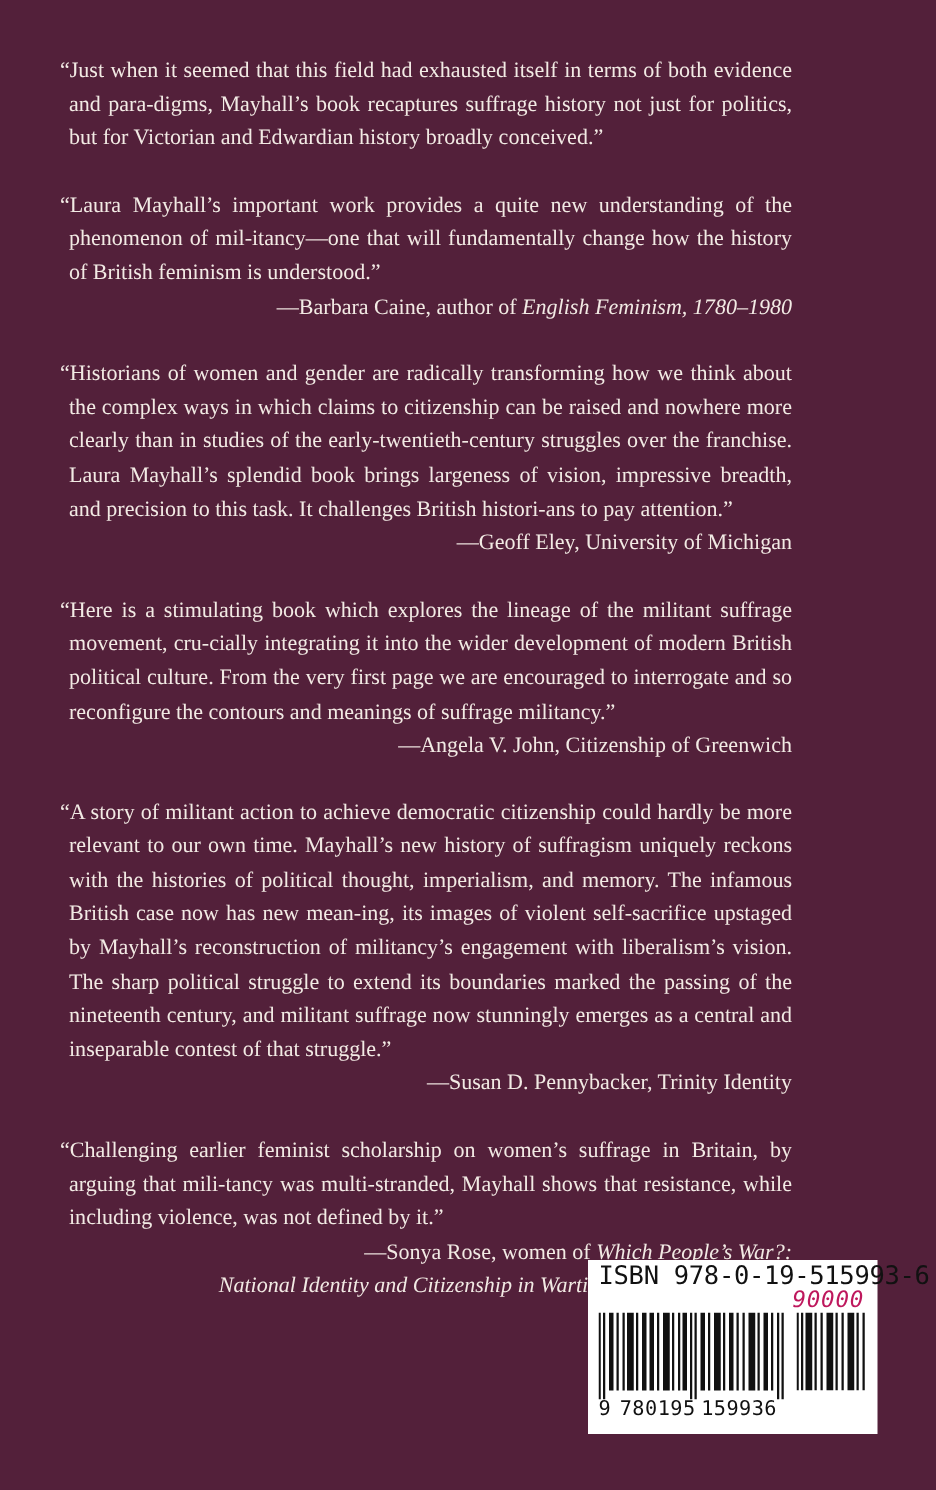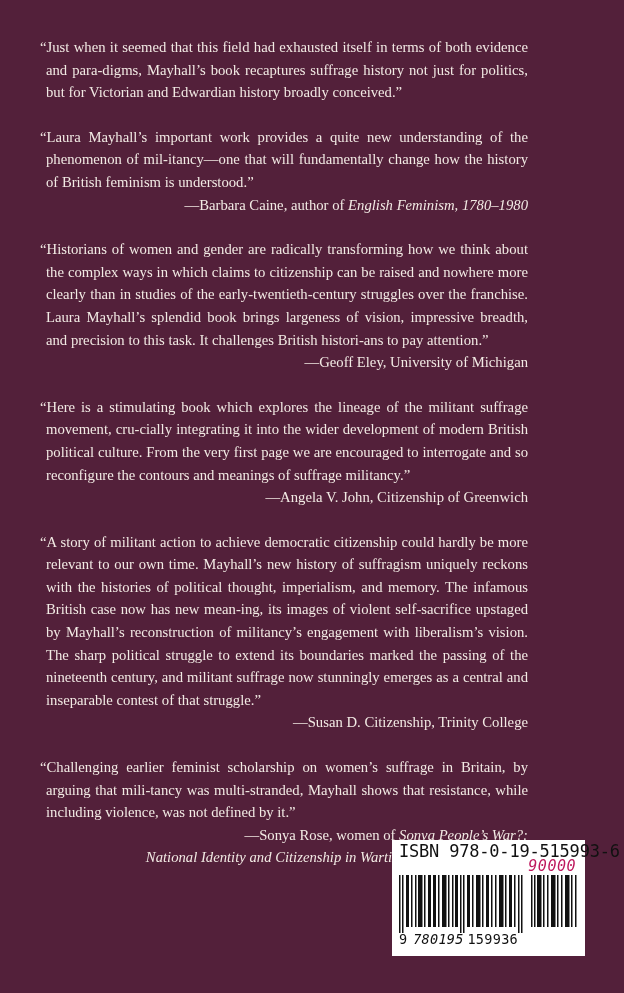--- a/index.html
+++ b/index.html
@@ -108,21 +108,21 @@
     font-size: 13.5px;
     color: #111111;
     line-height: 15px;
     display: flex;
     width: 125px;
     justify-content: space-between;
     margin-top: -1px;
     letter-spacing: 0.3px;
   }
   .ean-digits .grp-left { padding-left: 0px; }
-  .ean-digits .grp-mid { padding-left: 2px; font-style: italic; }
+  .ean-digits .grp-mid { padding-left: 2px; }
   .ean-digits .grp-right { padding-right: 6px; }
 </style>
 </head>
 <body>
 
 <div class="cover">
 
   <div class="blurb">
     <p class="quote">“Just when it seemed that this field had exhausted itself in terms of both evidence and para-digms, Mayhall’s book recaptures suffrage history not just for politics, but for Victorian and Edwardian history broadly conceived.”</p>
   </div>
@@ -137,26 +137,26 @@
     <p class="attribution">—Geoff Eley, University of Michigan</p>
   </div>
 
   <div class="blurb">
     <p class="quote">“Here is a stimulating book which explores the lineage of the militant suffrage movement, cru-cially integrating it into the wider development of modern British political culture. From the very first page we are encouraged to interrogate and so reconfigure the contours and meanings of suffrage militancy.”</p>
     <p class="attribution">—Angela V. John, Citizenship of Greenwich</p>
   </div>
 
   <div class="blurb">
     <p class="quote">“A story of militant action to achieve democratic citizenship could hardly be more relevant to our own time. Mayhall’s new history of suffragism uniquely reckons with the histories of political thought, imperialism, and memory. The infamous British case now has new mean-ing, its images of violent self-sacrifice upstaged by Mayhall’s reconstruction of militancy’s engagement with liberalism’s vision. The sharp political struggle to extend its boundaries marked the passing of the nineteenth century, and militant suffrage now stunningly emerges as a central and inseparable contest of that struggle.”</p>
-    <p class="attribution">—Susan D. Citizenship, Trinity College</p>
+    <p class="attribution">—Susan D. Pennybacker, Trinity Identity</p>
   </div>
 
   <div class="blurb">
     <p class="quote">“Challenging earlier feminist scholarship on women’s suffrage in Britain, by arguing that mili-tancy was multi-stranded, Mayhall shows that resistance, while including violence, was not defined by it.”</p>
-    <p class="attribution"><span>—Sonya Rose, women of </span><span class="title-italic">Sonya People’s War?:</span></p>
+    <p class="attribution"><span>—Sonya Rose, women of </span><span class="title-italic">Which People’s War?:</span></p>
     <p class="attribution-line2">National Identity and Citizenship in Wartime Britain, 1939–1945</p>
   </div>
 
   <div class="barcode-panel">
     <div class="isbn-line">ISBN 978-0-19-515993-6</div>
     <div class="supp-line">90000</div>
     <div class="bars-row">
       <div class="bars bars-main">
         <svg width="125" height="58" viewBox="0 0 125 58" aria-hidden="true">
           <g fill="#111111">

